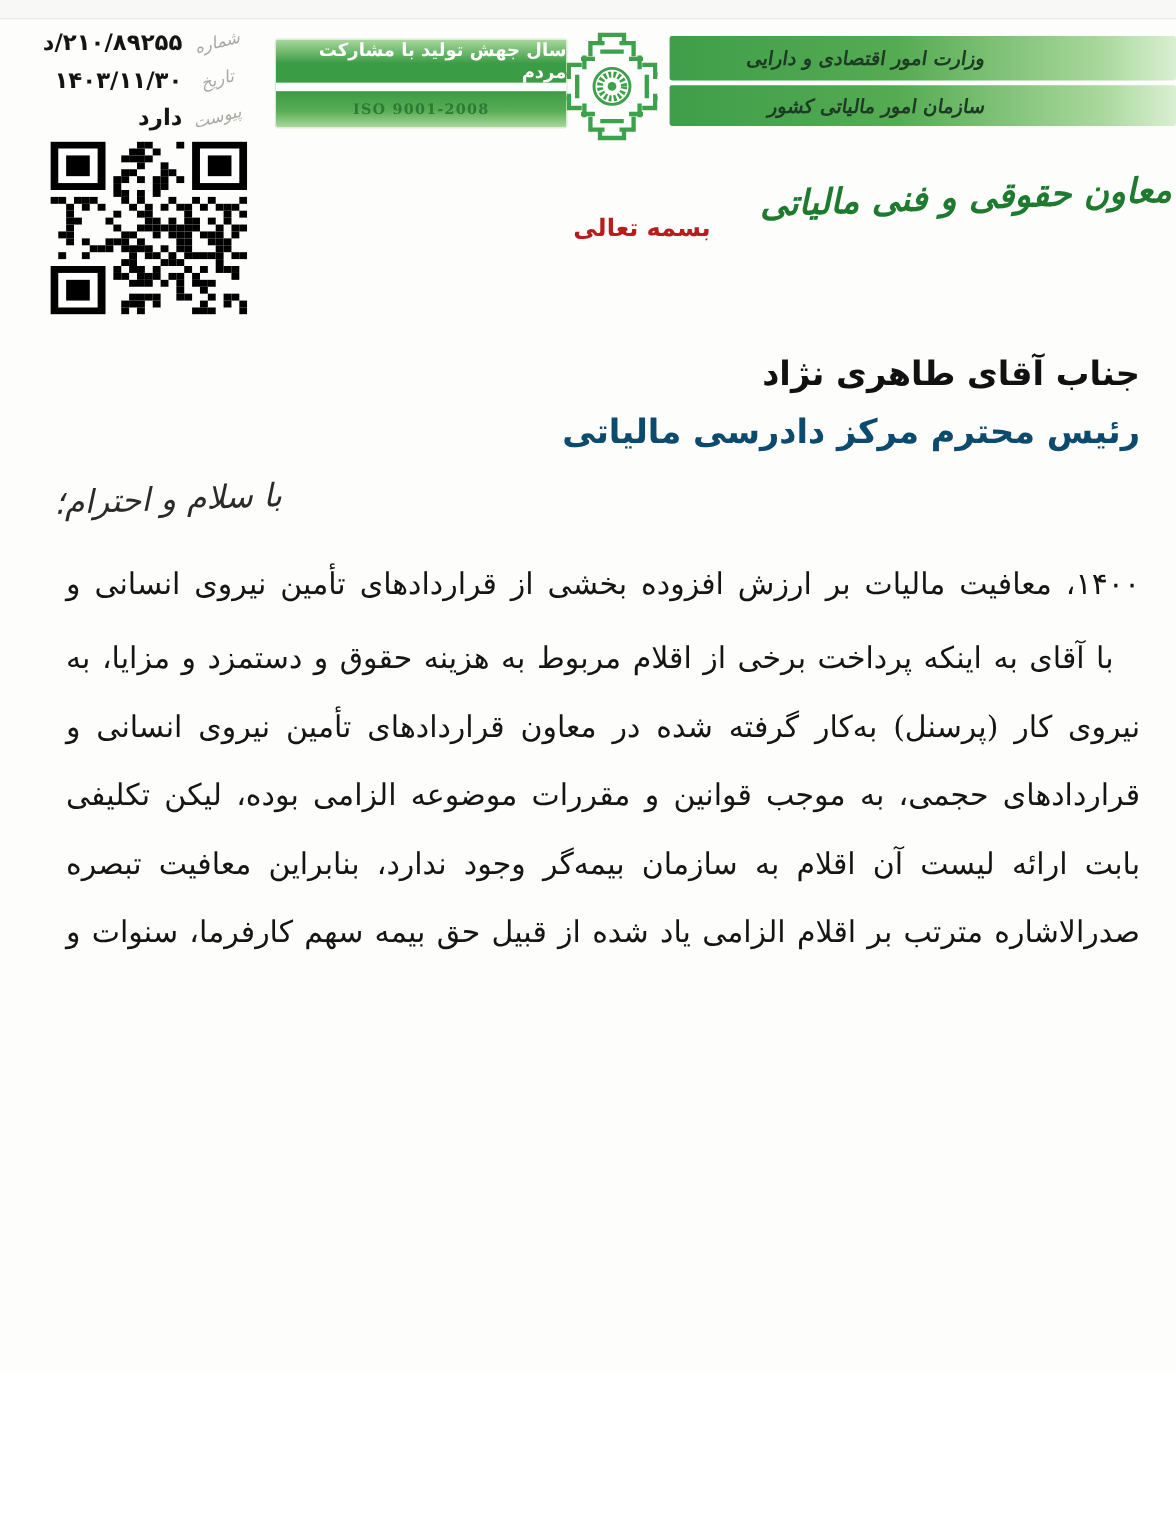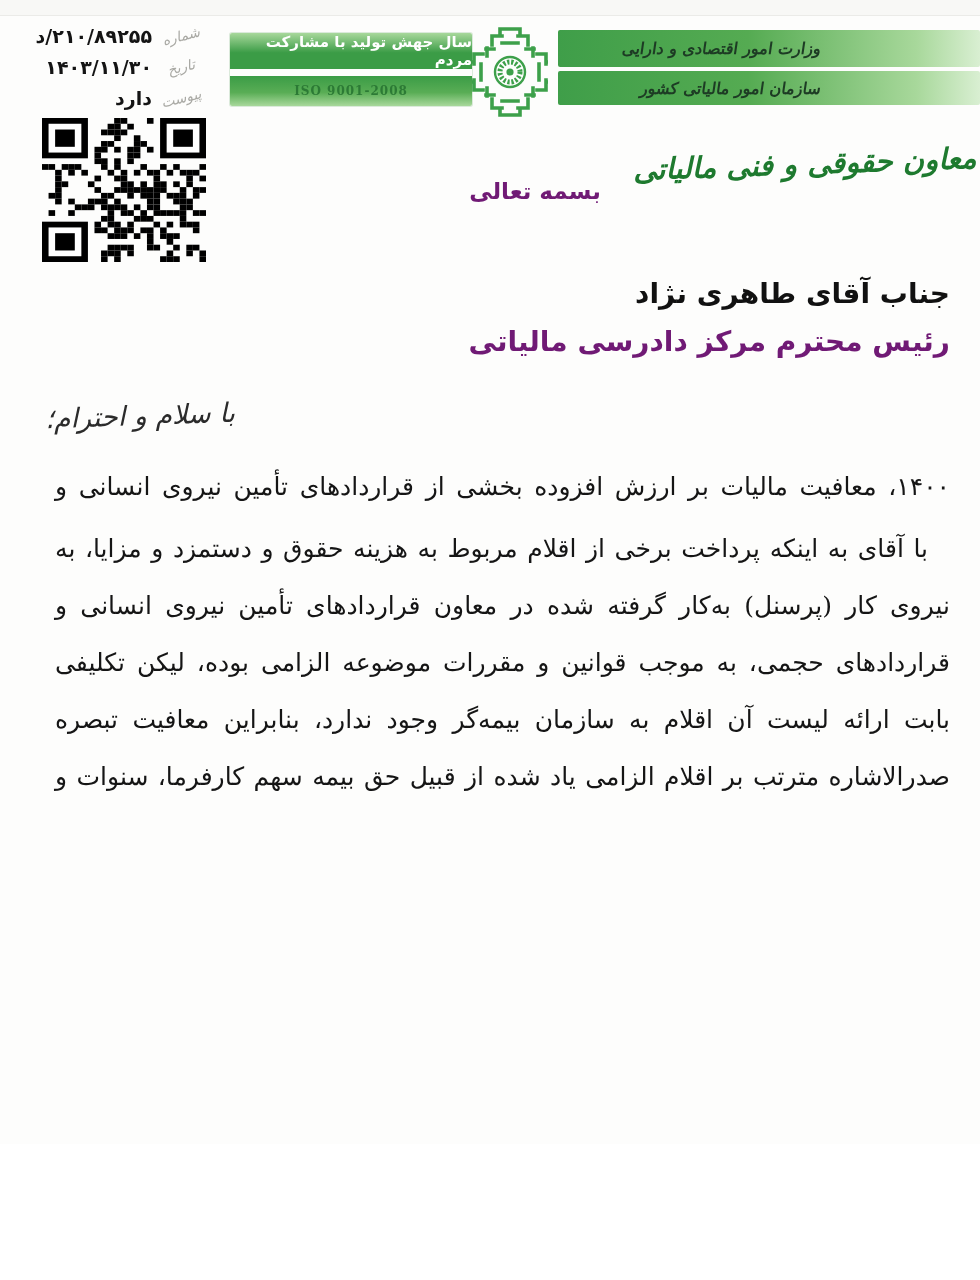--- a/index.html
+++ b/index.html
@@ -54,26 +54,26 @@
     font-family:"DejaVu Serif", serif; transform:skewX(6deg); }
 
   
   .deputy { position:absolute; left:640px; top:132px; width:330px; height:64px;
     display:flex; align-items:center; justify-content:center; }
   .deputy span { color:#1e7a2f; font-size:29px; font-weight:700; font-style:italic;
     font-family:"DejaVu Serif", serif; white-space:nowrap; transform:rotate(-2deg); }
 
   
   .besmellah { position:absolute; left:430px; top:178px; width:210px;
-    text-align:center; font-weight:700; font-size:23px; color:#701a75; }
-
-  
-  .addressee { position:absolute; right:30px; top:270px; text-align:right; }
+    text-align:center; font-weight:700; font-size:20px; color:#b91c1c; }
+
+  
+  .addressee { position:absolute; right:30px; top:288px; text-align:right; }
   .addressee .a1 { font-size:28px; font-weight:700; line-height:48px; color:#111; }
-  .addressee .a2 { font-size:28px; font-weight:700; line-height:48px; color:#701a75; }
+  .addressee .a2 { font-size:28px; font-weight:700; line-height:48px; color:#0c4a6e; }
 
   
   .greeting { position:absolute; right:35px; top:400px; width:910px;
     text-align:left; }
   .greeting span { display:inline-block; font-size:27px; font-style:italic;
     color:#2b2b2b; font-family:"DejaVu Serif", serif; transform:rotate(-2deg);
     margin-left:10px; }
 
   
   .body { position:absolute; right:30px; left:55px; top:458px;

